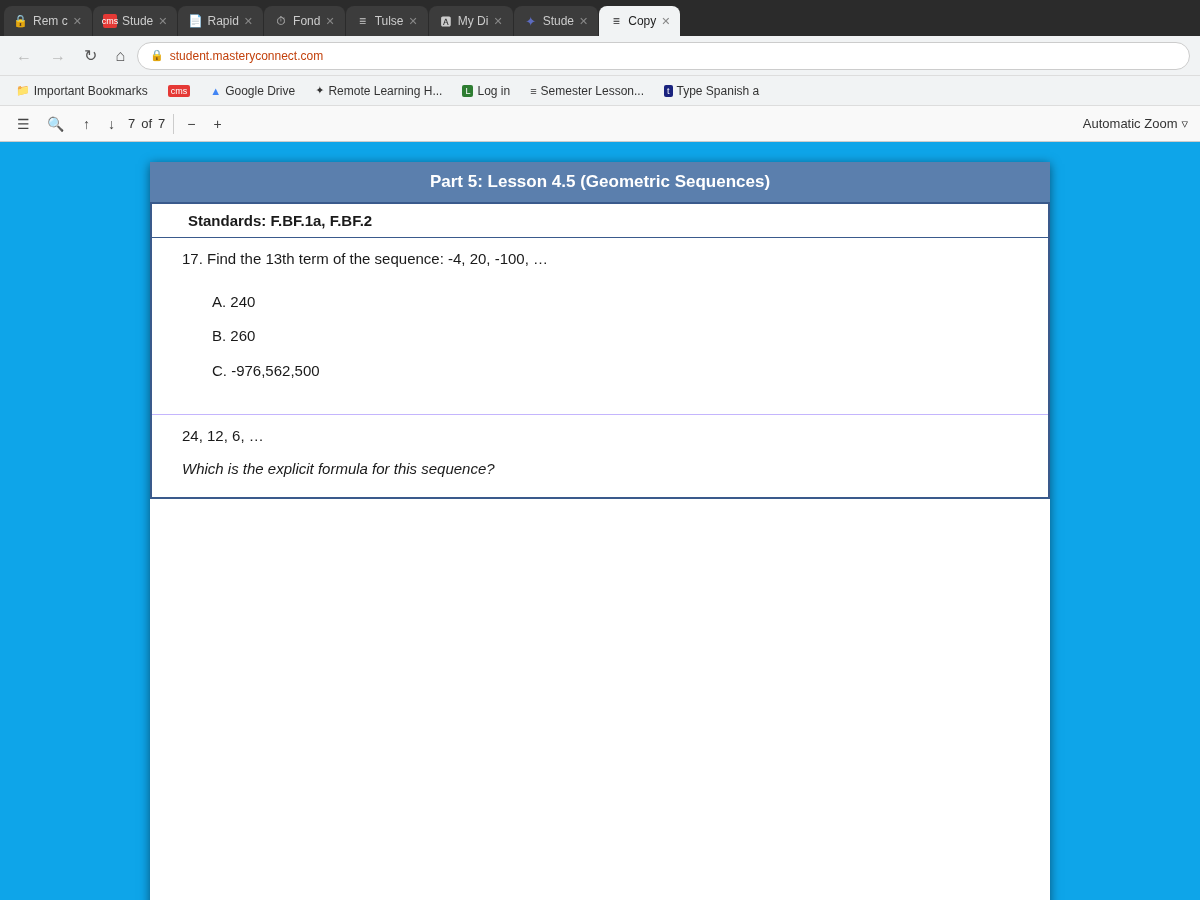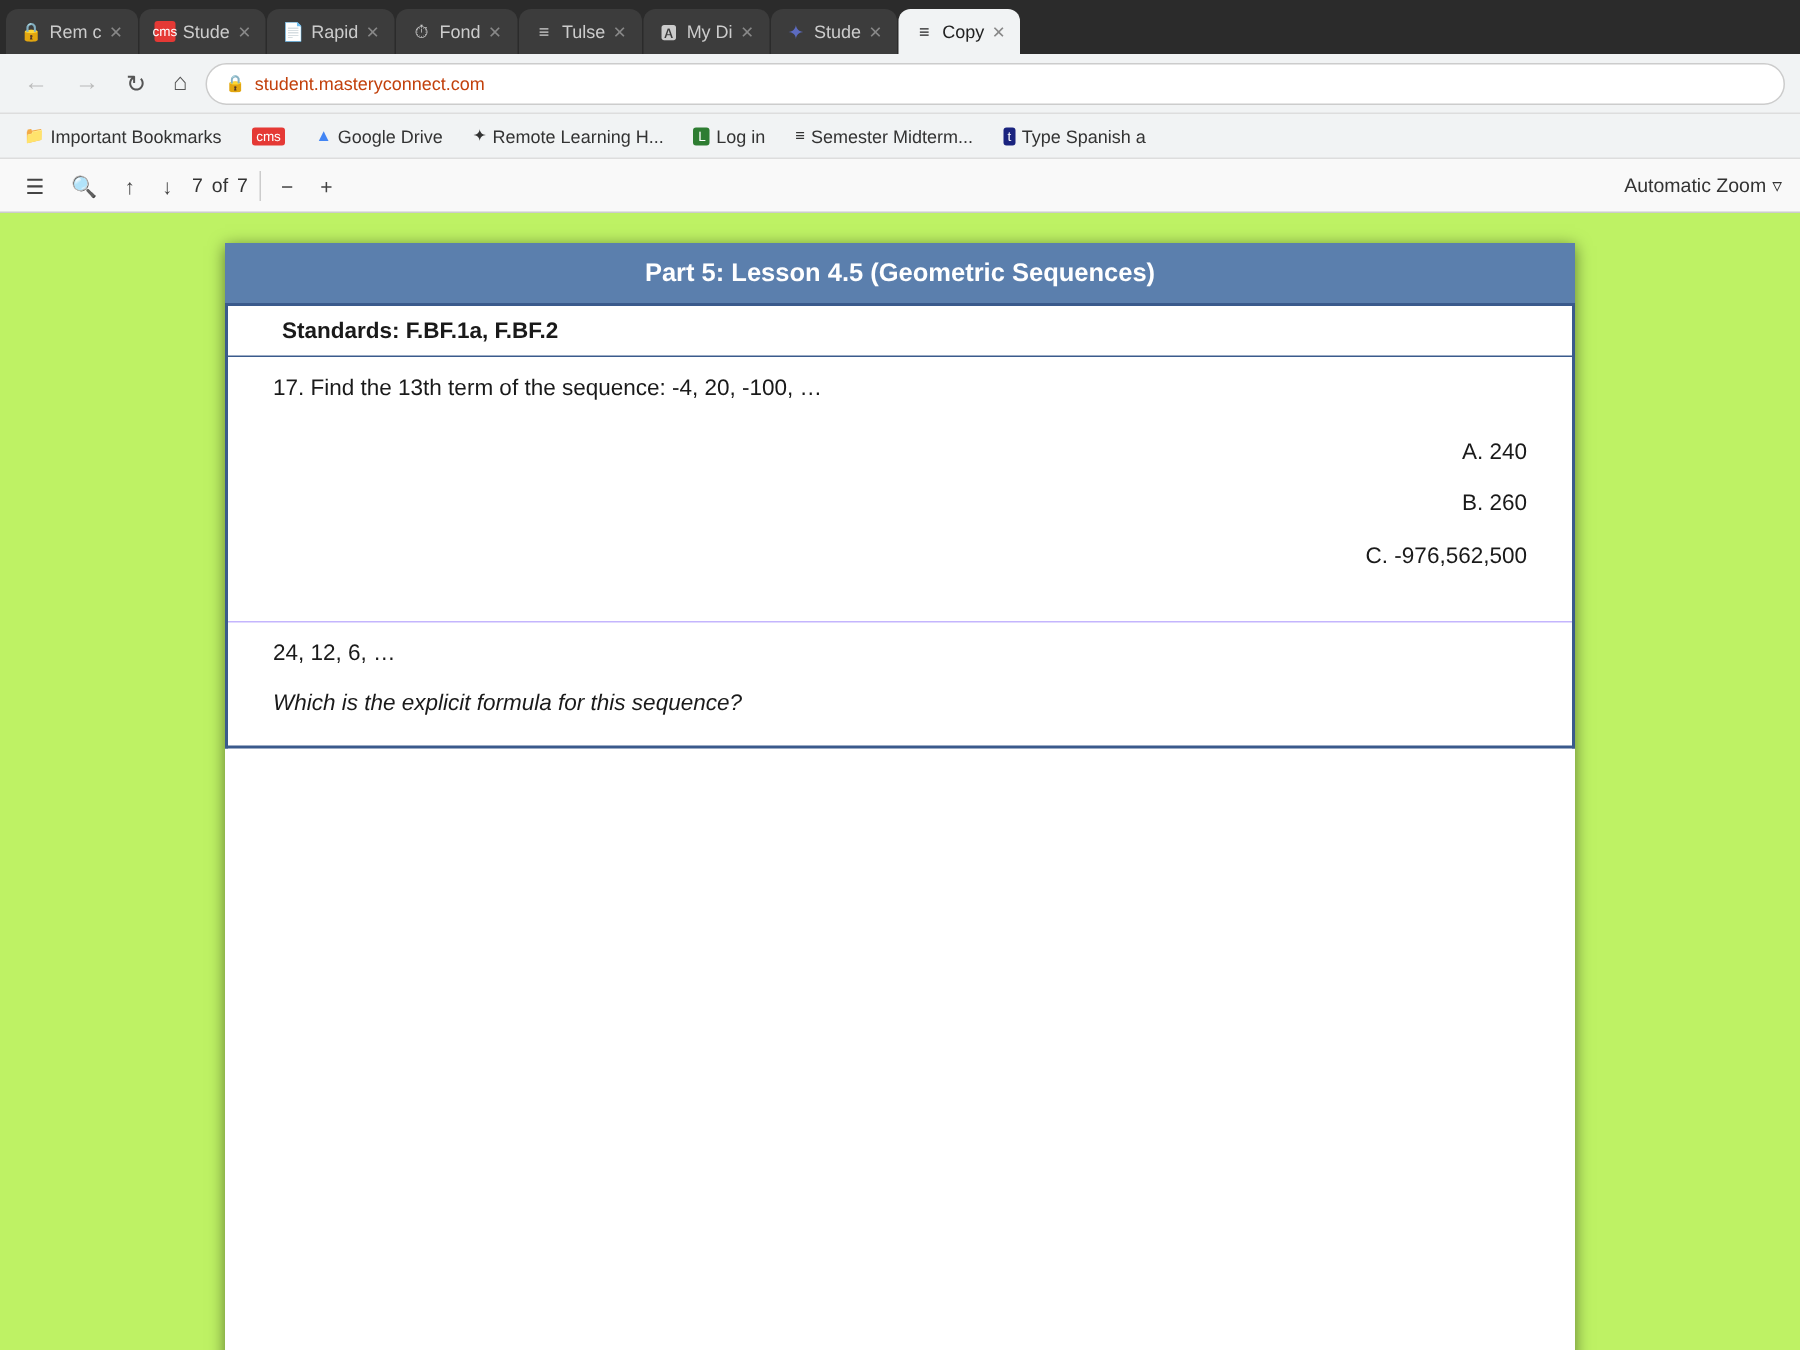--- a/index.html
+++ b/index.html
@@ -178,21 +178,21 @@
       color: #333;
       margin-left: auto;
     }
     .pdf-zoom-label {
       font-size: 13px;
     }
 
     
     .pdf-content {
       flex: 1;
-      background: #bef264;
+      background: #0ea5e9;
       overflow-y: auto;
       display: flex;
       justify-content: center;
       padding: 20px;
     }
 
     .pdf-page {
       background: white;
       width: 900px;
       min-height: 750px;
@@ -233,21 +233,20 @@
       color: #1a1a1a;
       margin-bottom: 20px;
       line-height: 1.5;
     }
 
     .answer-choice {
       font-size: 15px;
       color: #1a1a1a;
       margin: 12px 0 12px 30px;
       line-height: 1.5;
-      text-align: right;
     }
 
     .question-block-2 {
       padding: 12px 30px 20px 30px;
     }
 
     .question-text-2 {
       font-size: 15px;
       color: #1a1a1a;
       margin-bottom: 8px;
@@ -348,21 +347,21 @@
     <div class="bookmark-item">
       <span class="bookmark-icon">✦</span>
       <span>Remote Learning H...</span>
     </div>
     <div class="bookmark-item">
       <span class="bookmark-icon" style="background:#2e7d32;color:white;font-size:9px;padding:1px 3px;border-radius:2px;">L</span>
       <span>Log in</span>
     </div>
     <div class="bookmark-item">
       <span class="bookmark-icon">≡</span>
-      <span>Semester Midterm...</span>
+      <span>Semester Lesson...</span>
     </div>
     <div class="bookmark-item">
       <span class="bookmark-icon" style="background:#1a237e;color:white;font-size:9px;padding:1px 3px;border-radius:2px;">t</span>
       <span>Type Spanish a</span>
     </div>
   </div>
 
   <div class="pdf-toolbar">
     <button class="pdf-btn">☰</button>
     <button class="pdf-btn">🔍</button>

